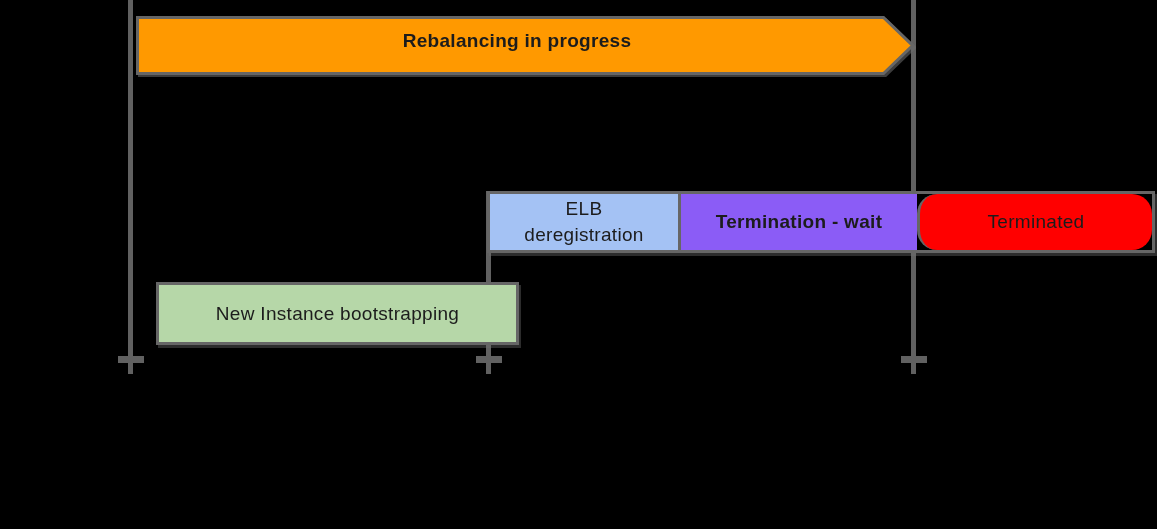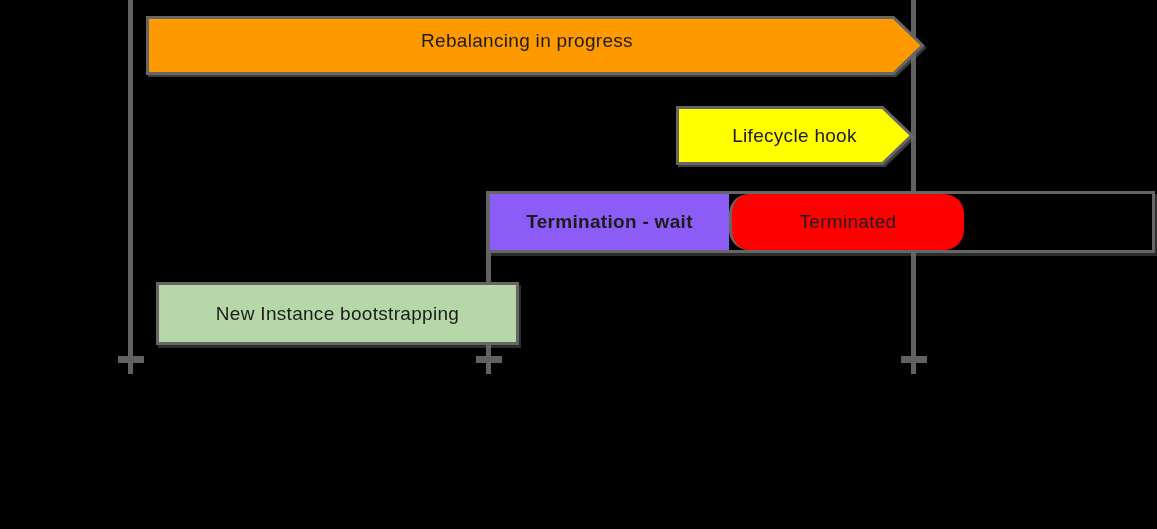--- a/index.html
+++ b/index.html
@@ -114,35 +114,32 @@
 
   <div class="vline" style="left:128px; top:0; height:374px;"></div>
   <div class="cross" style="left:118px; top:356px;"></div>
 
   <div class="vline" style="left:486px; top:191px; height:183px;"></div>
   <div class="cross" style="left:476px; top:356px;"></div>
 
   <div class="vline" style="left:911px; top:0; height:374px;"></div>
   <div class="cross" style="left:901px; top:356px;"></div>
 
-  <div class="arrow" id="arrow-rebalancing" style="left:146px; top:16px; width:778px; height:50px;">
+  <div class="arrow" id="arrow-rebalancing" style="left:136px; top:16px; width:778px; height:50px;font-weight:bold;">
     <svg width="778" height="59" viewBox="0 0 778 59">
       <polygon points="1.5,1.5 747.5,1.5 776.5,29.5 747.5,57.5 1.5,57.5" fill="#ff9900"></polygon>
     </svg>
     <div class="lbl">Rebalancing in progress</div>
   </div>
 
-  <div class="arrow" id="arrow-lifecycle" style="left:676px; top:106px; width:237px; height:59px;">
-    <svg width="237" height="59" viewBox="0 0 237 59">
-      <polygon points="1.5,1.5 206.5,1.5 235.5,29.5 206.5,57.5 1.5,57.5" fill="#ffff00"></polygon>
-    </svg>
-    <div class="lbl">Lifecycle hook</div>
-  </div>
 
   <div class="boxrow">
+    <div class="cell" id="cell-elb" style="background-color: rgb(164, 194, 244);">
+      <div class="lbl2">ELB deregistration</div>
+    </div>
     <div class="cell" id="cell-termwait" style="background-color: #8b5cf6; font-weight: bold;">
       <div class="lbl2">Termination - wait</div>
     </div>
     <div class="cell" id="cell-terminated" style="background-color: rgb(255, 0, 0); border-radius: 20px;">
       <div class="lbl2">Terminated</div>
     </div>
   </div>
 
   <div class="greenbox" style="background-color: rgb(182, 215, 168);">
     <div>New Instance bootstrapping</div>

